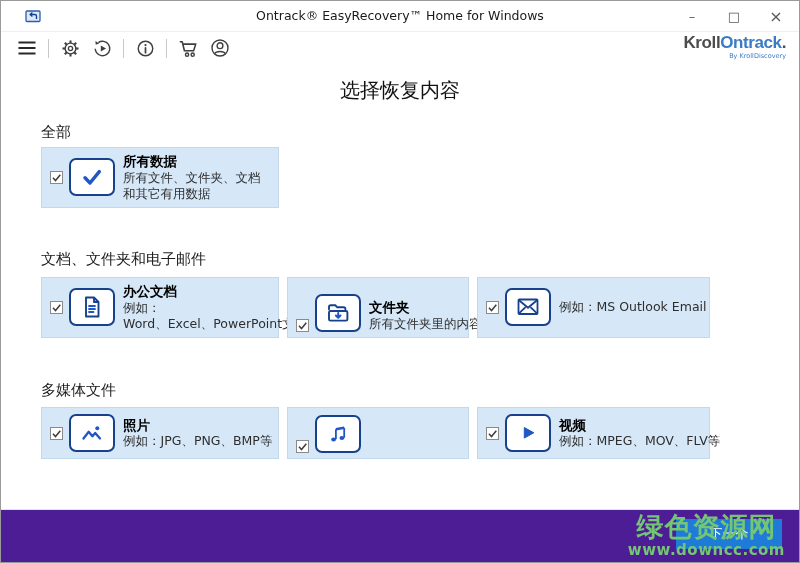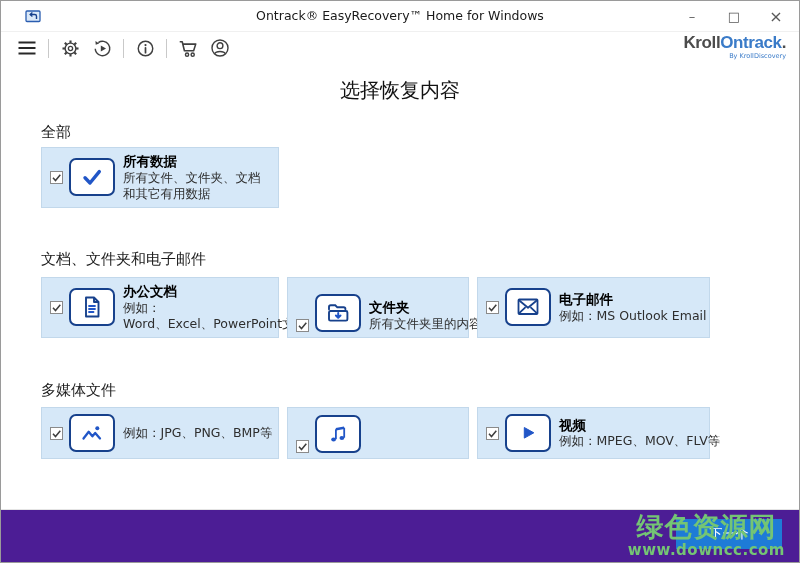--- a/index.html
+++ b/index.html
@@ -228,21 +228,20 @@
             </svg>
         </span>
         <span class="icon-box">
           <svg width="26" height="26" viewBox="0 0 26 26">
             <rect x="3.5" y="5.5" width="19" height="14.5" rx="0.8" fill="none" stroke="#17418c" stroke-width="1.8"></rect>
             <path d="M4 6.3l9 7.4 9-7.4" fill="none" stroke="#17418c" stroke-width="1.8" stroke-linejoin="round"></path>
             <path d="M4.2 19.2l6.4-6M21.8 19.2l-6.4-6" fill="none" stroke="#17418c" stroke-width="1.8"></path>
           </svg>
         </span>
         <span class="card-text">
-          <div class="card-title">电子邮件</div>
           <div class="card-desc">例如：MS Outlook Email</div>
         </span>
       </div>
     </div>
 
     <div class="section-label lbl-3">多媒体文件</div>
     <div class="card-row row-3">
 
       <div class="card w1">
         <span class="checkbox">
@@ -251,20 +250,21 @@
               <path d="M3 6.8l2.5 2.7L10.3 3.8" stroke="#3d3d3d" stroke-width="1.5" fill="none"></path>
             </svg>
         </span>
         <span class="icon-box">
           <svg width="26" height="26" viewBox="0 0 26 26">
             <path d="M4.5 18.5l5.2-6.7 3.7 4.5 2.8-3.4 4.8 5.6" fill="none" stroke="#2156c7" stroke-width="2.3" stroke-linecap="round" stroke-linejoin="round"></path>
             <circle cx="18.3" cy="8.3" r="2" fill="#2156c7"></circle>
           </svg>
         </span>
         <span class="card-text">
+          <div class="card-title">照片</div>
           <div class="card-desc">例如：JPG、PNG、BMP等</div>
         </span>
       </div>
 
       <div class="card w2">
         <span class="checkbox">
           <svg width="13" height="13" viewBox="0 0 13 13">
               <rect x="0.5" y="0.5" width="12" height="12" fill="#fff" stroke="#8a8a8a"></rect>
               <path d="M3 6.8l2.5 2.7L10.3 3.8" stroke="#3d3d3d" stroke-width="1.5" fill="none"></path>
             </svg>

